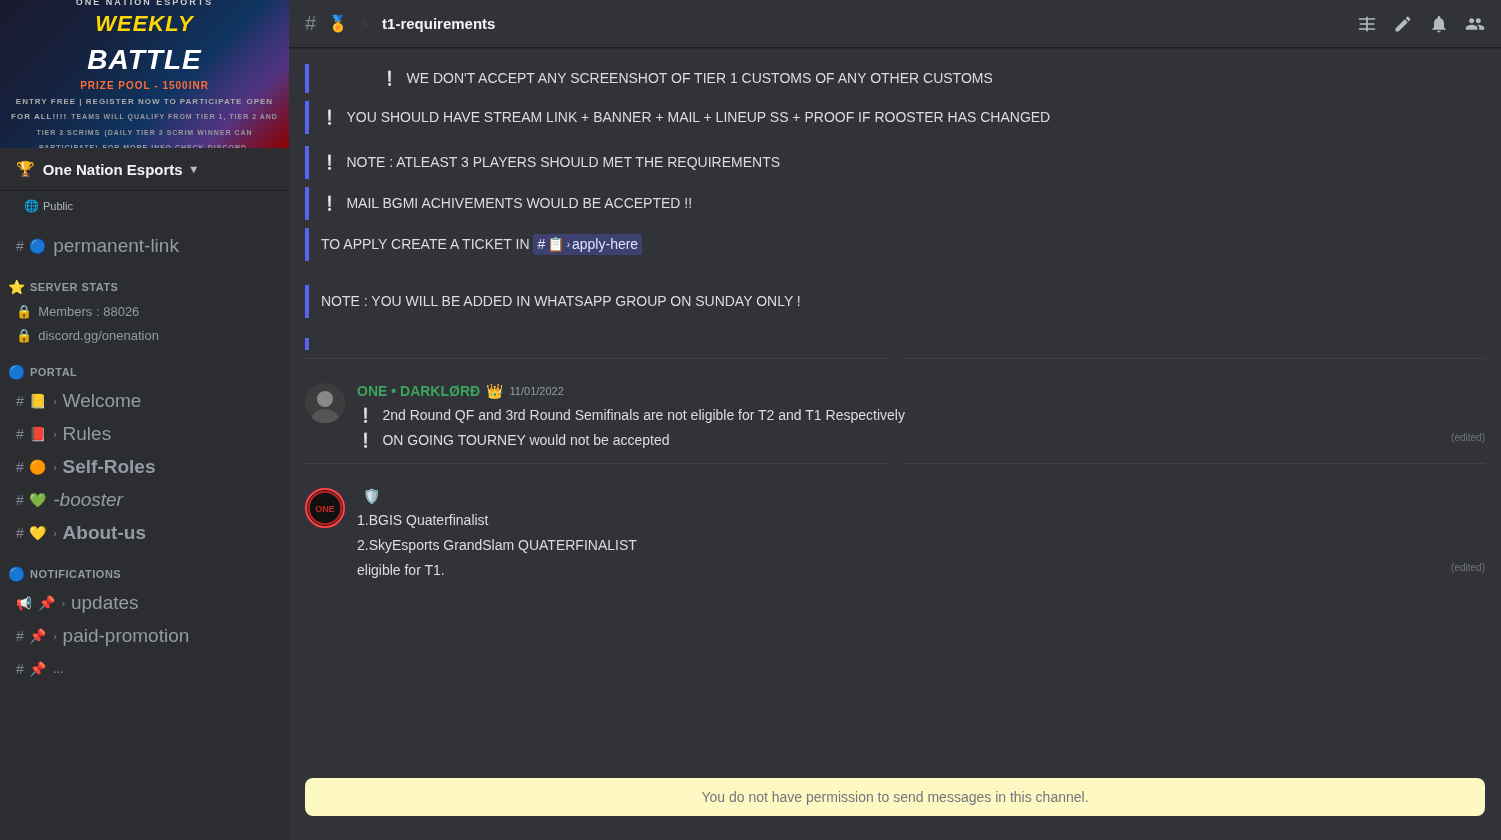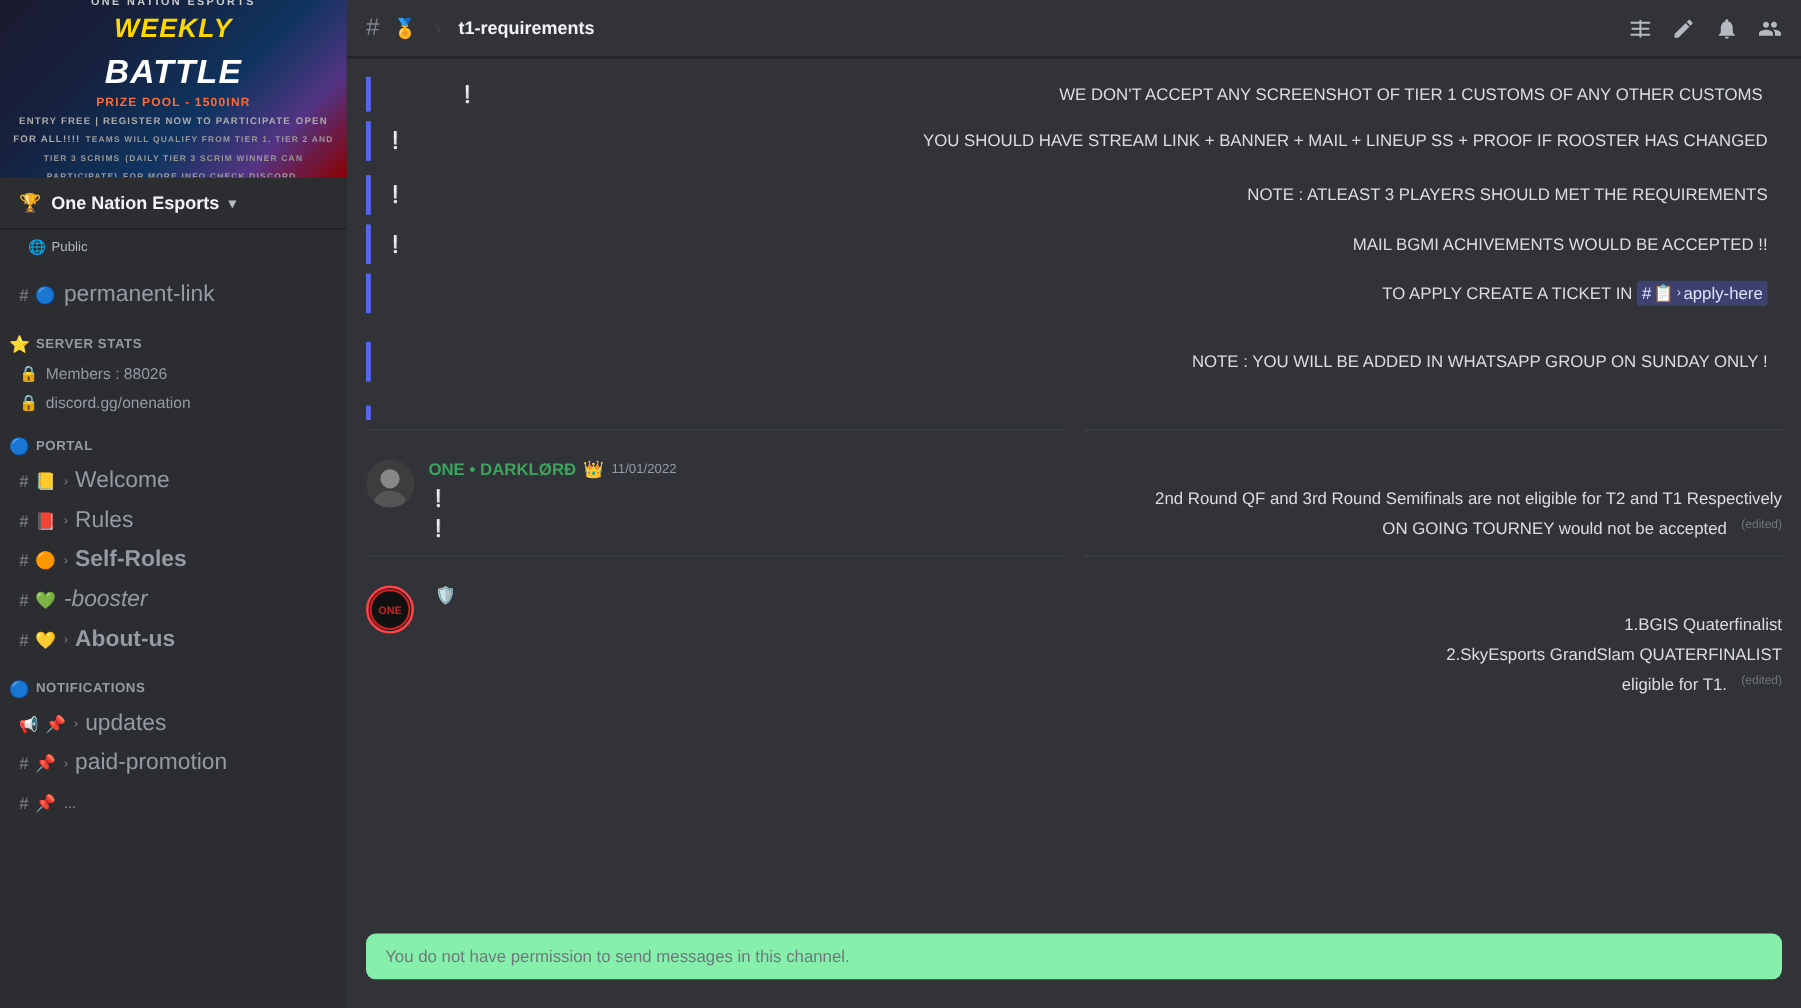--- a/index.html
+++ b/index.html
@@ -376,21 +376,20 @@
     }
 
     .exclamation {
       color: #ed4245;
       flex-shrink: 0;
       font-weight: 700;
     }
 
     .message-text {
       flex: 1;
-      text-align: right;
     }
 
     .edited-tag {
       color: #72767d;
       font-size: 10px;
       margin-left: 4px;
     }
 
     
     .channel-mention {
@@ -405,27 +404,28 @@
       gap: 2px;
     }
 
     
     .message-input-area {
       padding: 0 16px 24px;
       flex-shrink: 0;
     }
 
     .message-input-box {
-      background: #86efac;
+      background: #fef9c3;
       border-radius: 8px;
       padding: 11px 16px;
       color: #72767d;
       font-size: 14px;
       display: flex;
       align-items: center;
+      justify-content: center;
     }
 
     
     ::-webkit-scrollbar {
       width: 8px;
     }
     ::-webkit-scrollbar-track {
       background: transparent;
     }
     ::-webkit-scrollbar-thumb {

